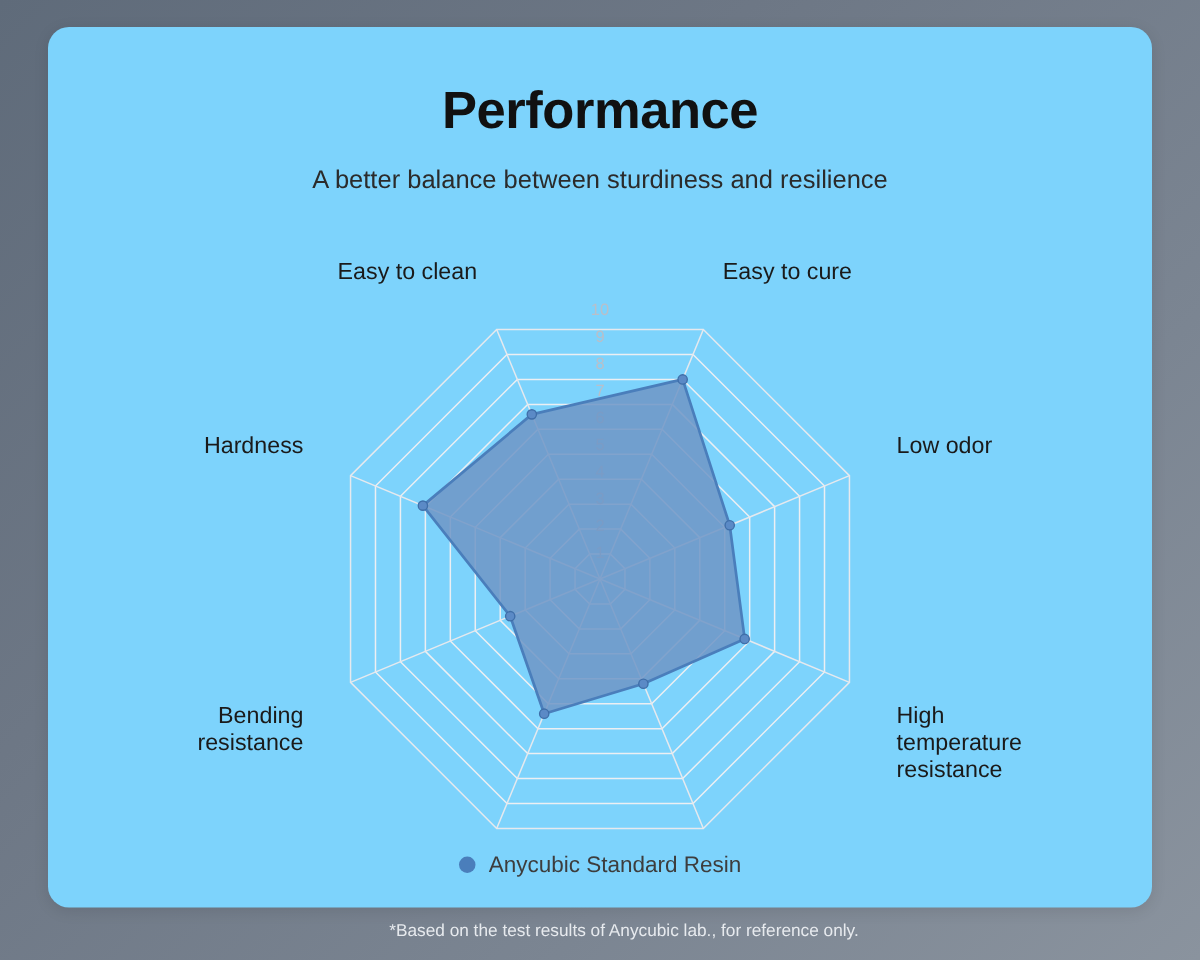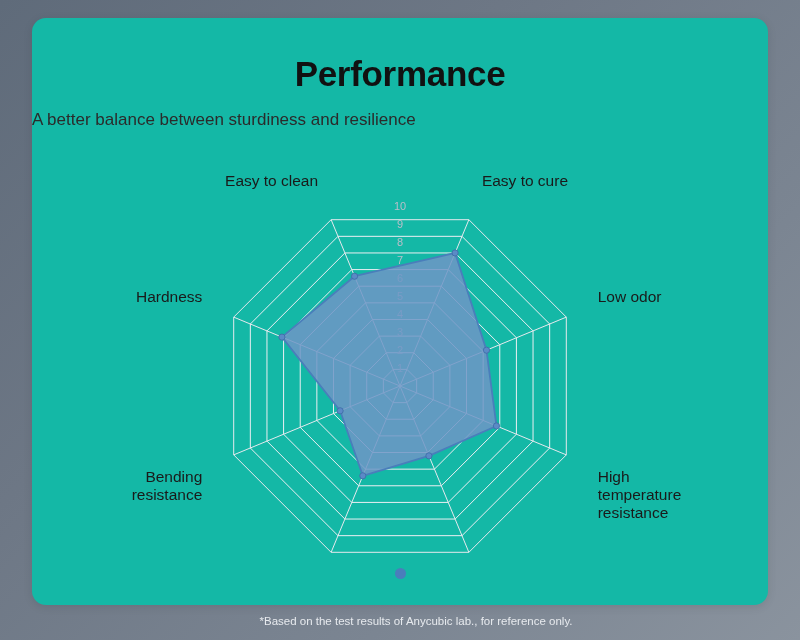--- a/index.html
+++ b/index.html
@@ -17,41 +17,42 @@
     position: relative;
     width: 800px;
     height: 640px;
   }
   .card {
     position: absolute;
     left: 32px;
     top: 18px;
     width: 736px;
     height: 587px;
-    background: #14b8a6;
+    background: #7dd3fc;
     border-radius: 14px;
     box-shadow: 0 2px 10px rgba(0,0,0,0.10);
     overflow: hidden;
   }
   .chart-title {
     position: absolute;
     left: 0;
     top: 36px;
     width: 736px;
     text-align: center;
     font-size: 35px;
     font-weight: bold;
     color: #111111;
     letter-spacing: -0.3px;
   }
   .chart-subtitle {
     position: absolute;
     left: 0;
     top: 92px;
     width: 736px;
+    text-align: center;
     font-size: 17px;
     color: #2b2b2b;
   }
   .radar-wrap {
     position: absolute;
     left: 0;
     top: 118px;
     width: 736px;
     height: 440px;
   }
@@ -170,19 +171,20 @@
             <text x="286.11" y="461.71" text-anchor="end" class="axis-label"><tspan x="286.11" dy="0">Accuracy</tspan></text>
             <text x="170.29" y="345.89" text-anchor="end" class="axis-label"><tspan x="170.29" dy="0">Bending</tspan><tspan x="170.29" dy="18">resistance</tspan></text>
             <text x="170.29" y="166.11" text-anchor="end" class="axis-label"><tspan x="170.29" dy="0">Hardness</tspan></text>
             <text x="286.11" y="50.29" text-anchor="end" class="axis-label"><tspan x="286.11" dy="0">Easy to clean</tspan></text>
           </g>
       </svg>
     </div>
 
     <div class="legend">
       <span class="legend-dot"></span>
+      <span class="legend-label">Anycubic Standard Resin</span>
     </div>
 
   </div>
 
   <div class="footnote">*Based on the test results of Anycubic lab., for reference only.</div>
 
 </div>
 
 </body></html>

